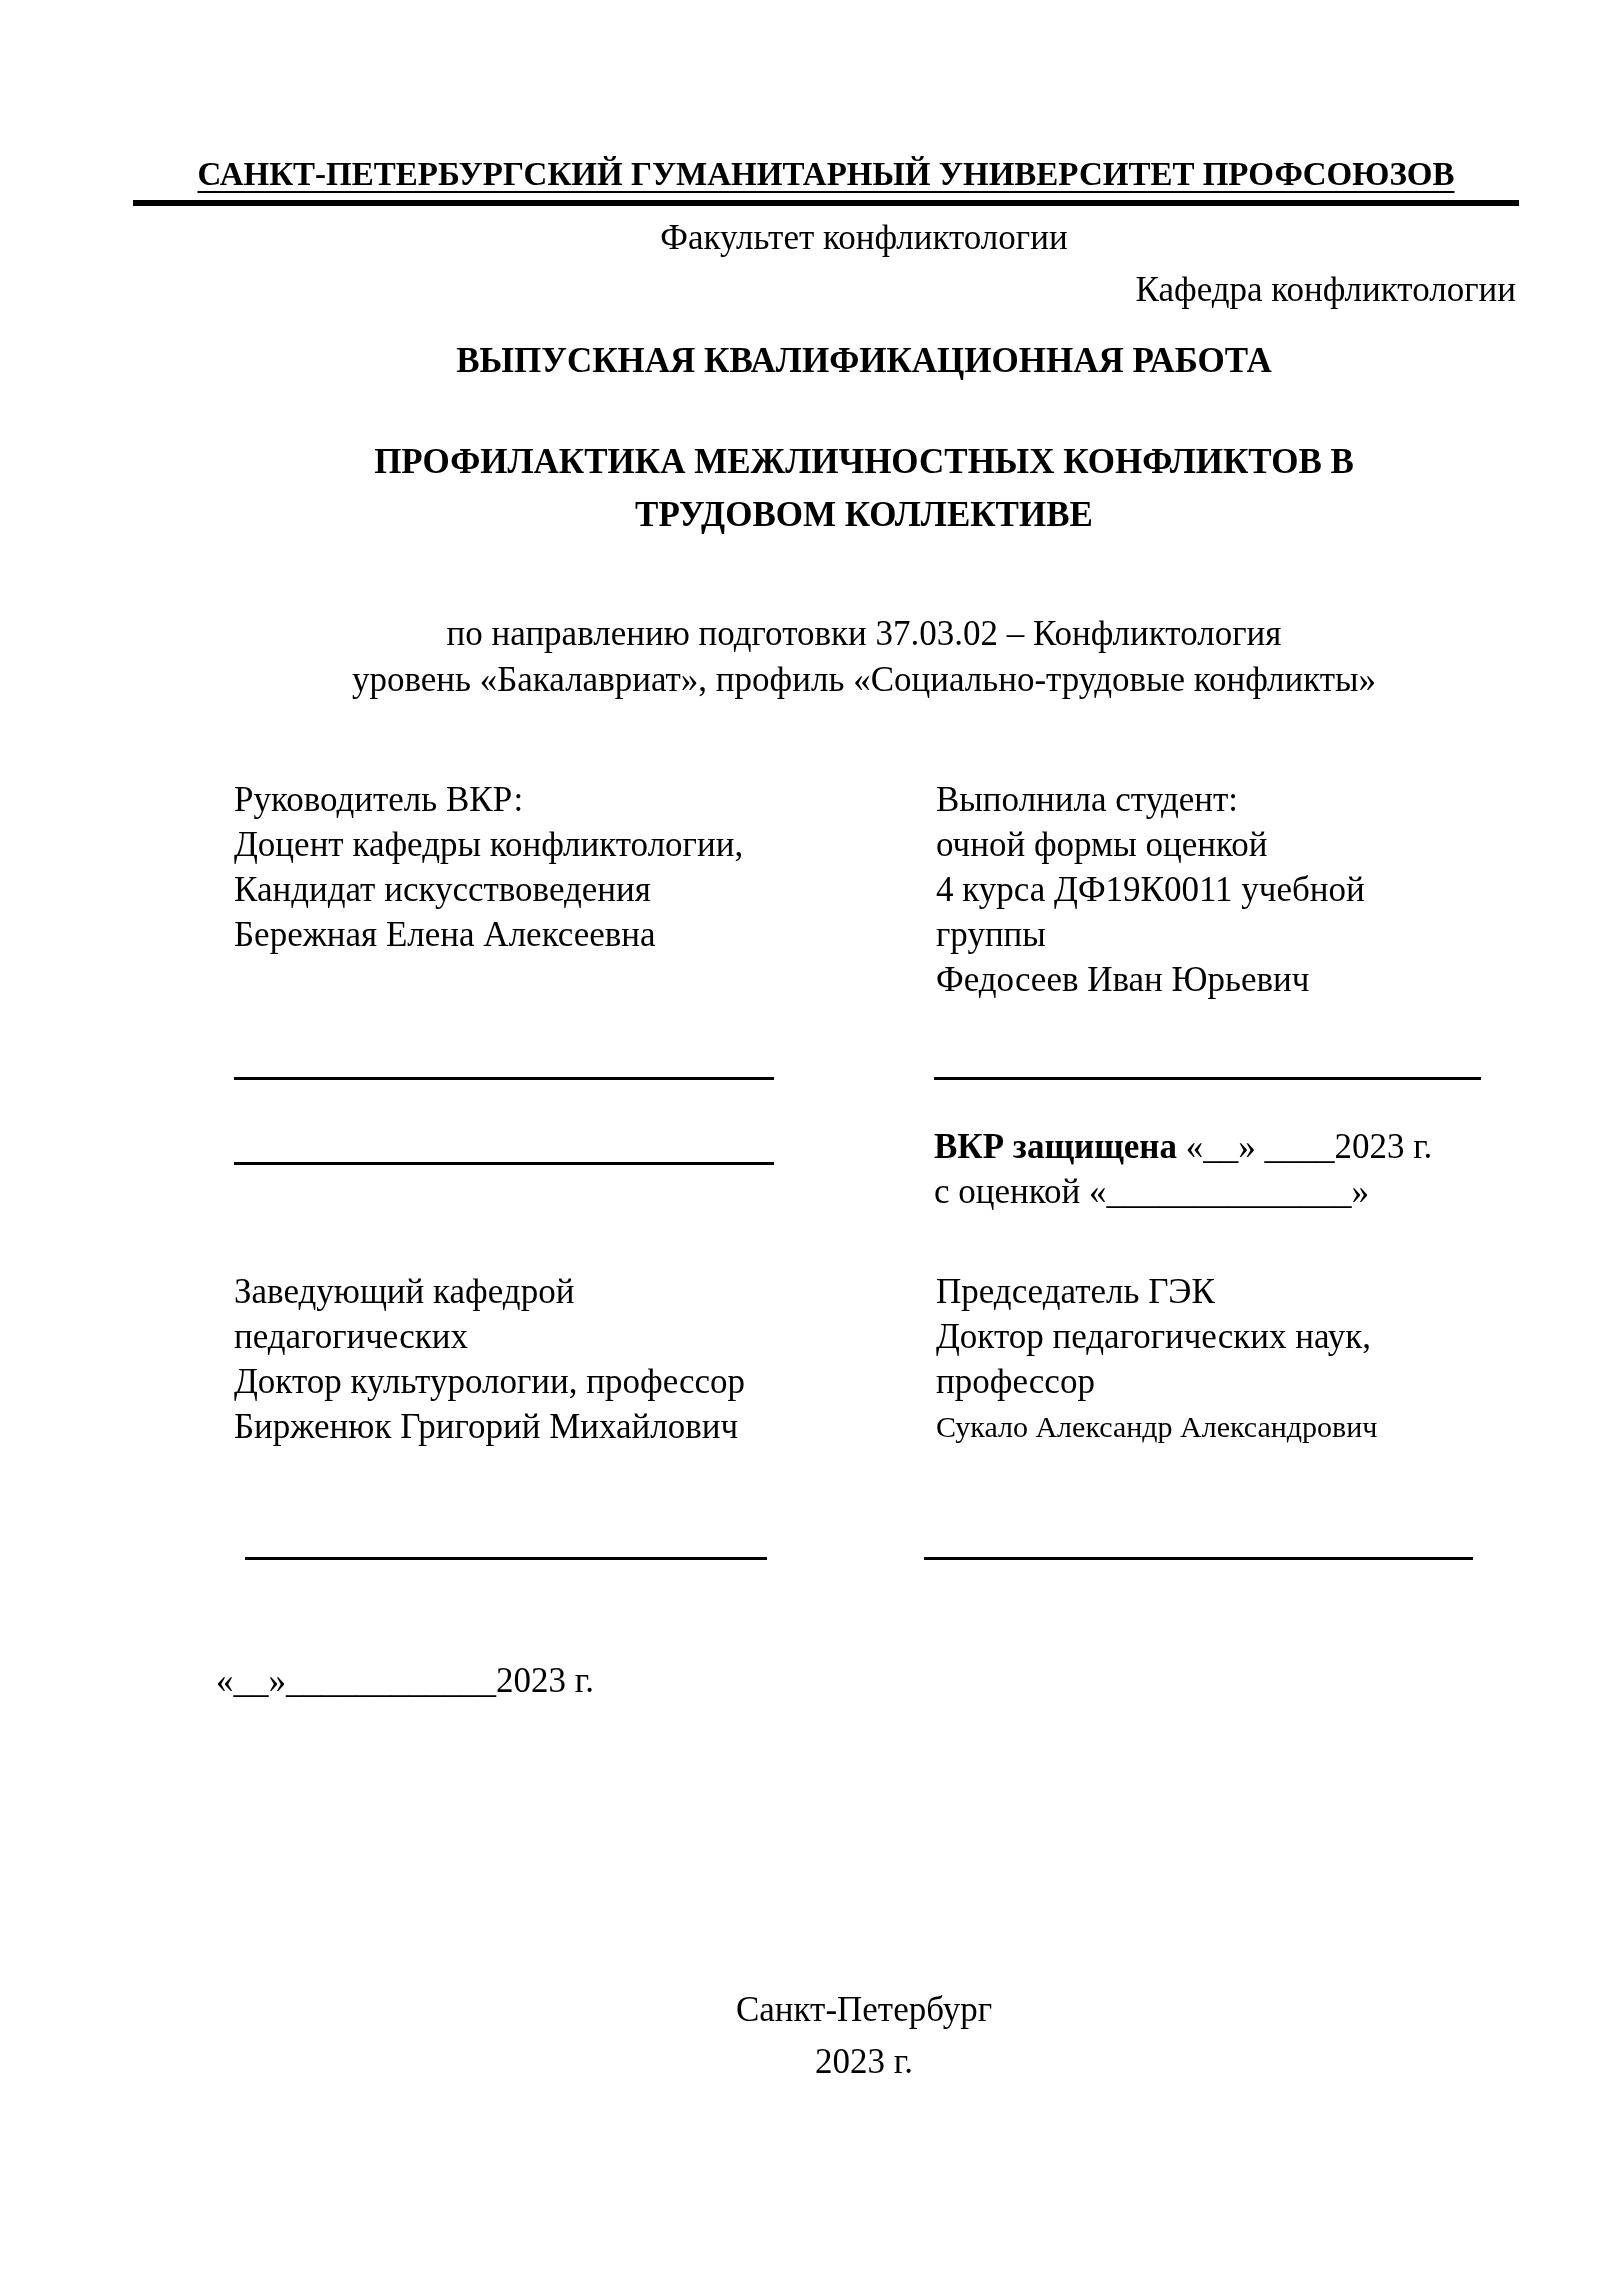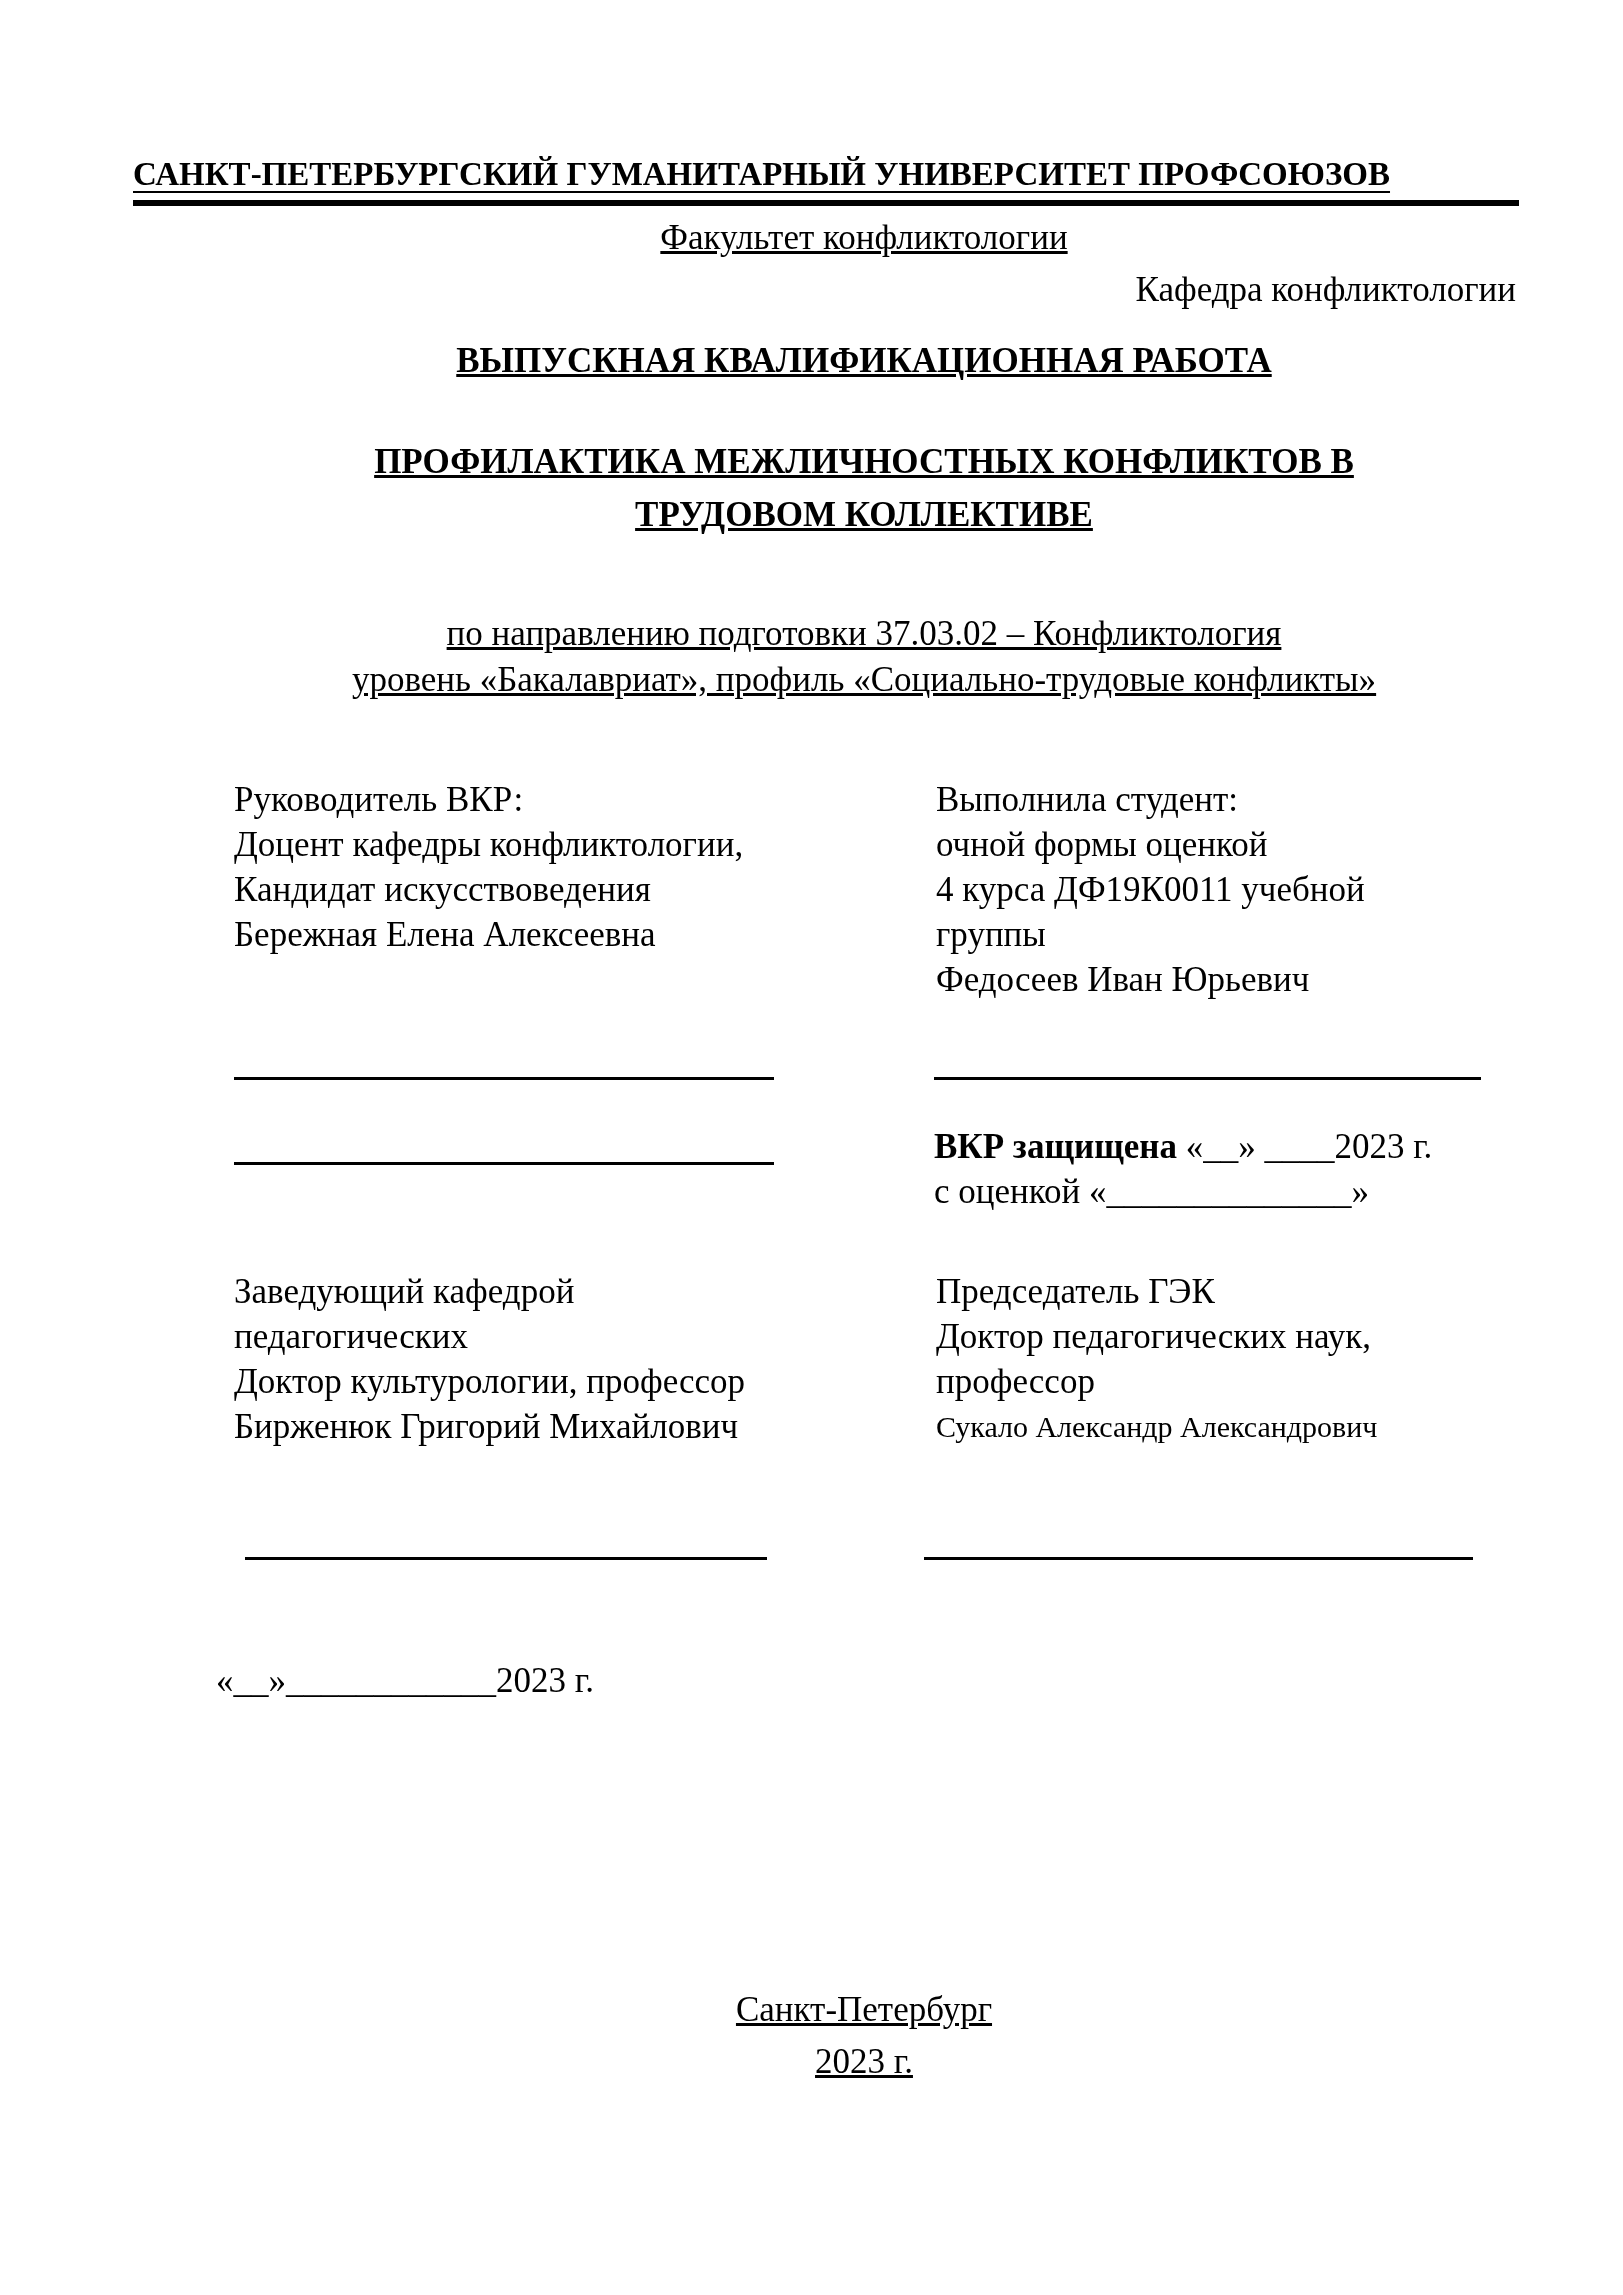--- a/index.html
+++ b/index.html
@@ -9,27 +9,27 @@
     height: 2295px;
     margin: 0 auto;
     background: #ffffff;
     color: #000000;
     font-family: "Liberation Serif", "DejaVu Serif", serif;
     font-size: 35px;
     line-height: 45px;
     overflow: hidden;
   }
   .abs { position: absolute; }
-  .center { text-align: center; text-decoration: underline; }
+  .center { text-align: center; }
   .right { text-align: right; }
   .bold { font-weight: bold; }
 
   .univ-block {
     left: 133px; top: 154px; width: 1386px;
-    text-align: left;
+    text-align: center;
     border-bottom: 6.3px solid #000;
     padding-bottom: 6.3px;
     line-height: 39px;
   }
   .univ-title {
     font-weight: bold;
     font-size: 33px;
     text-decoration: underline;
     text-decoration-thickness: 2.4px;
     text-underline-offset: 5.5px;

